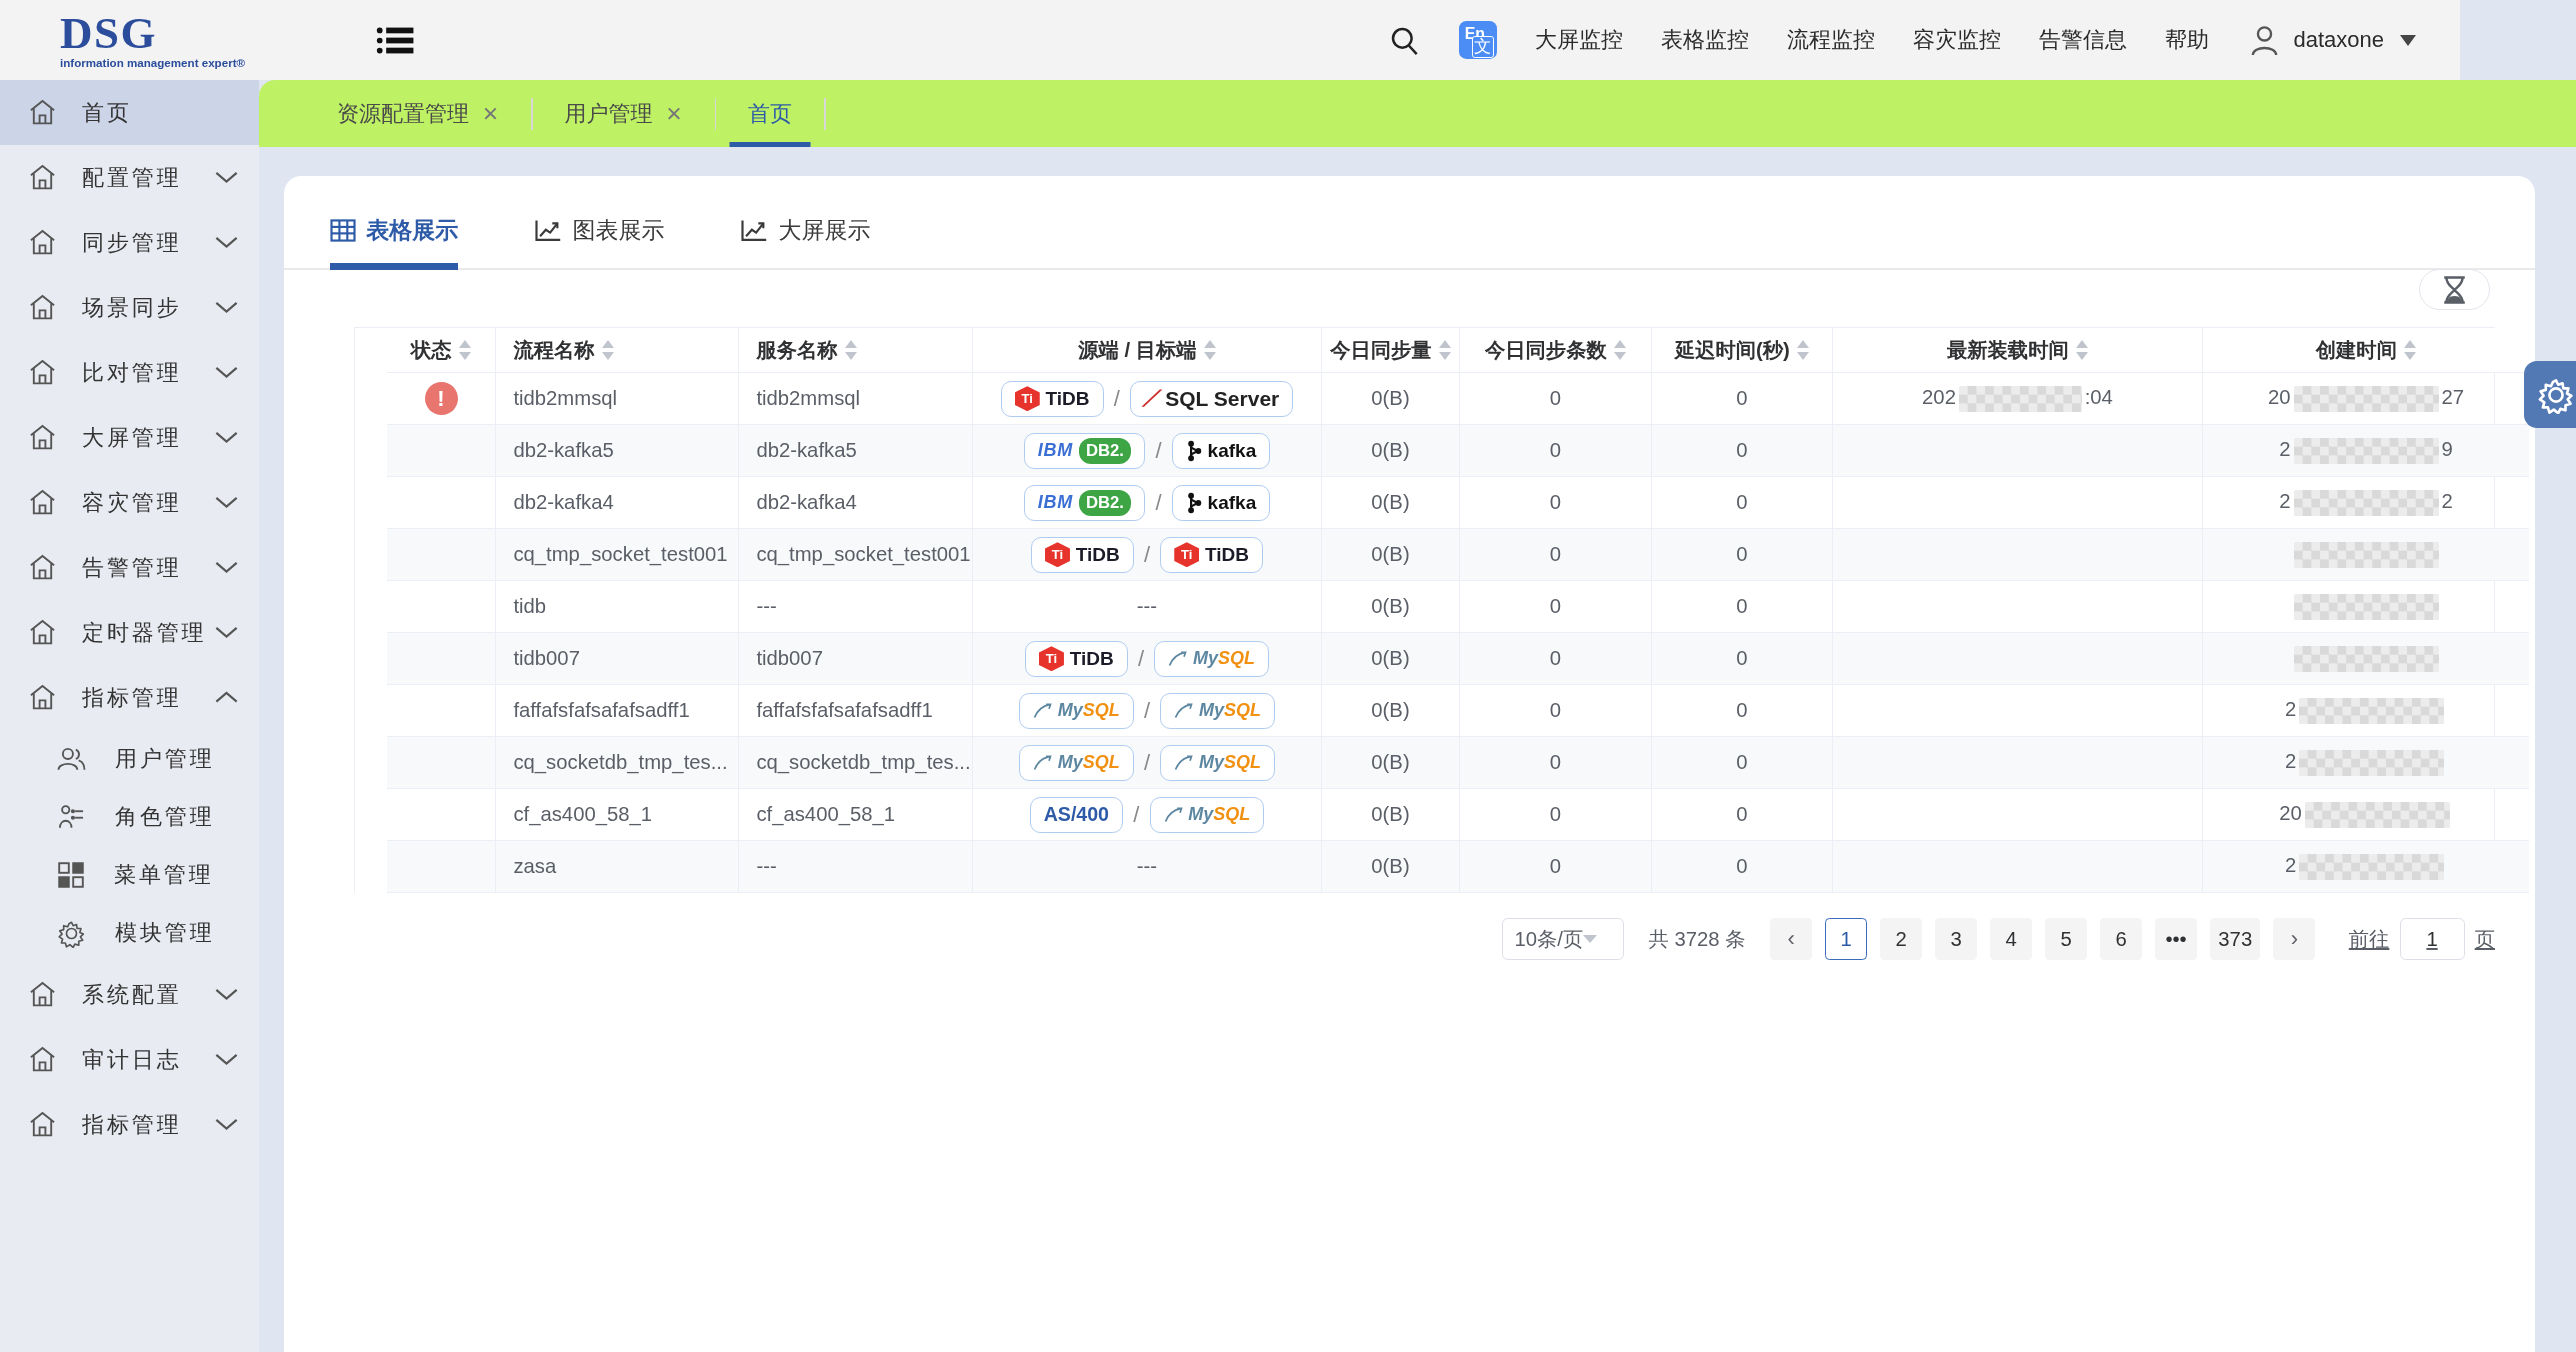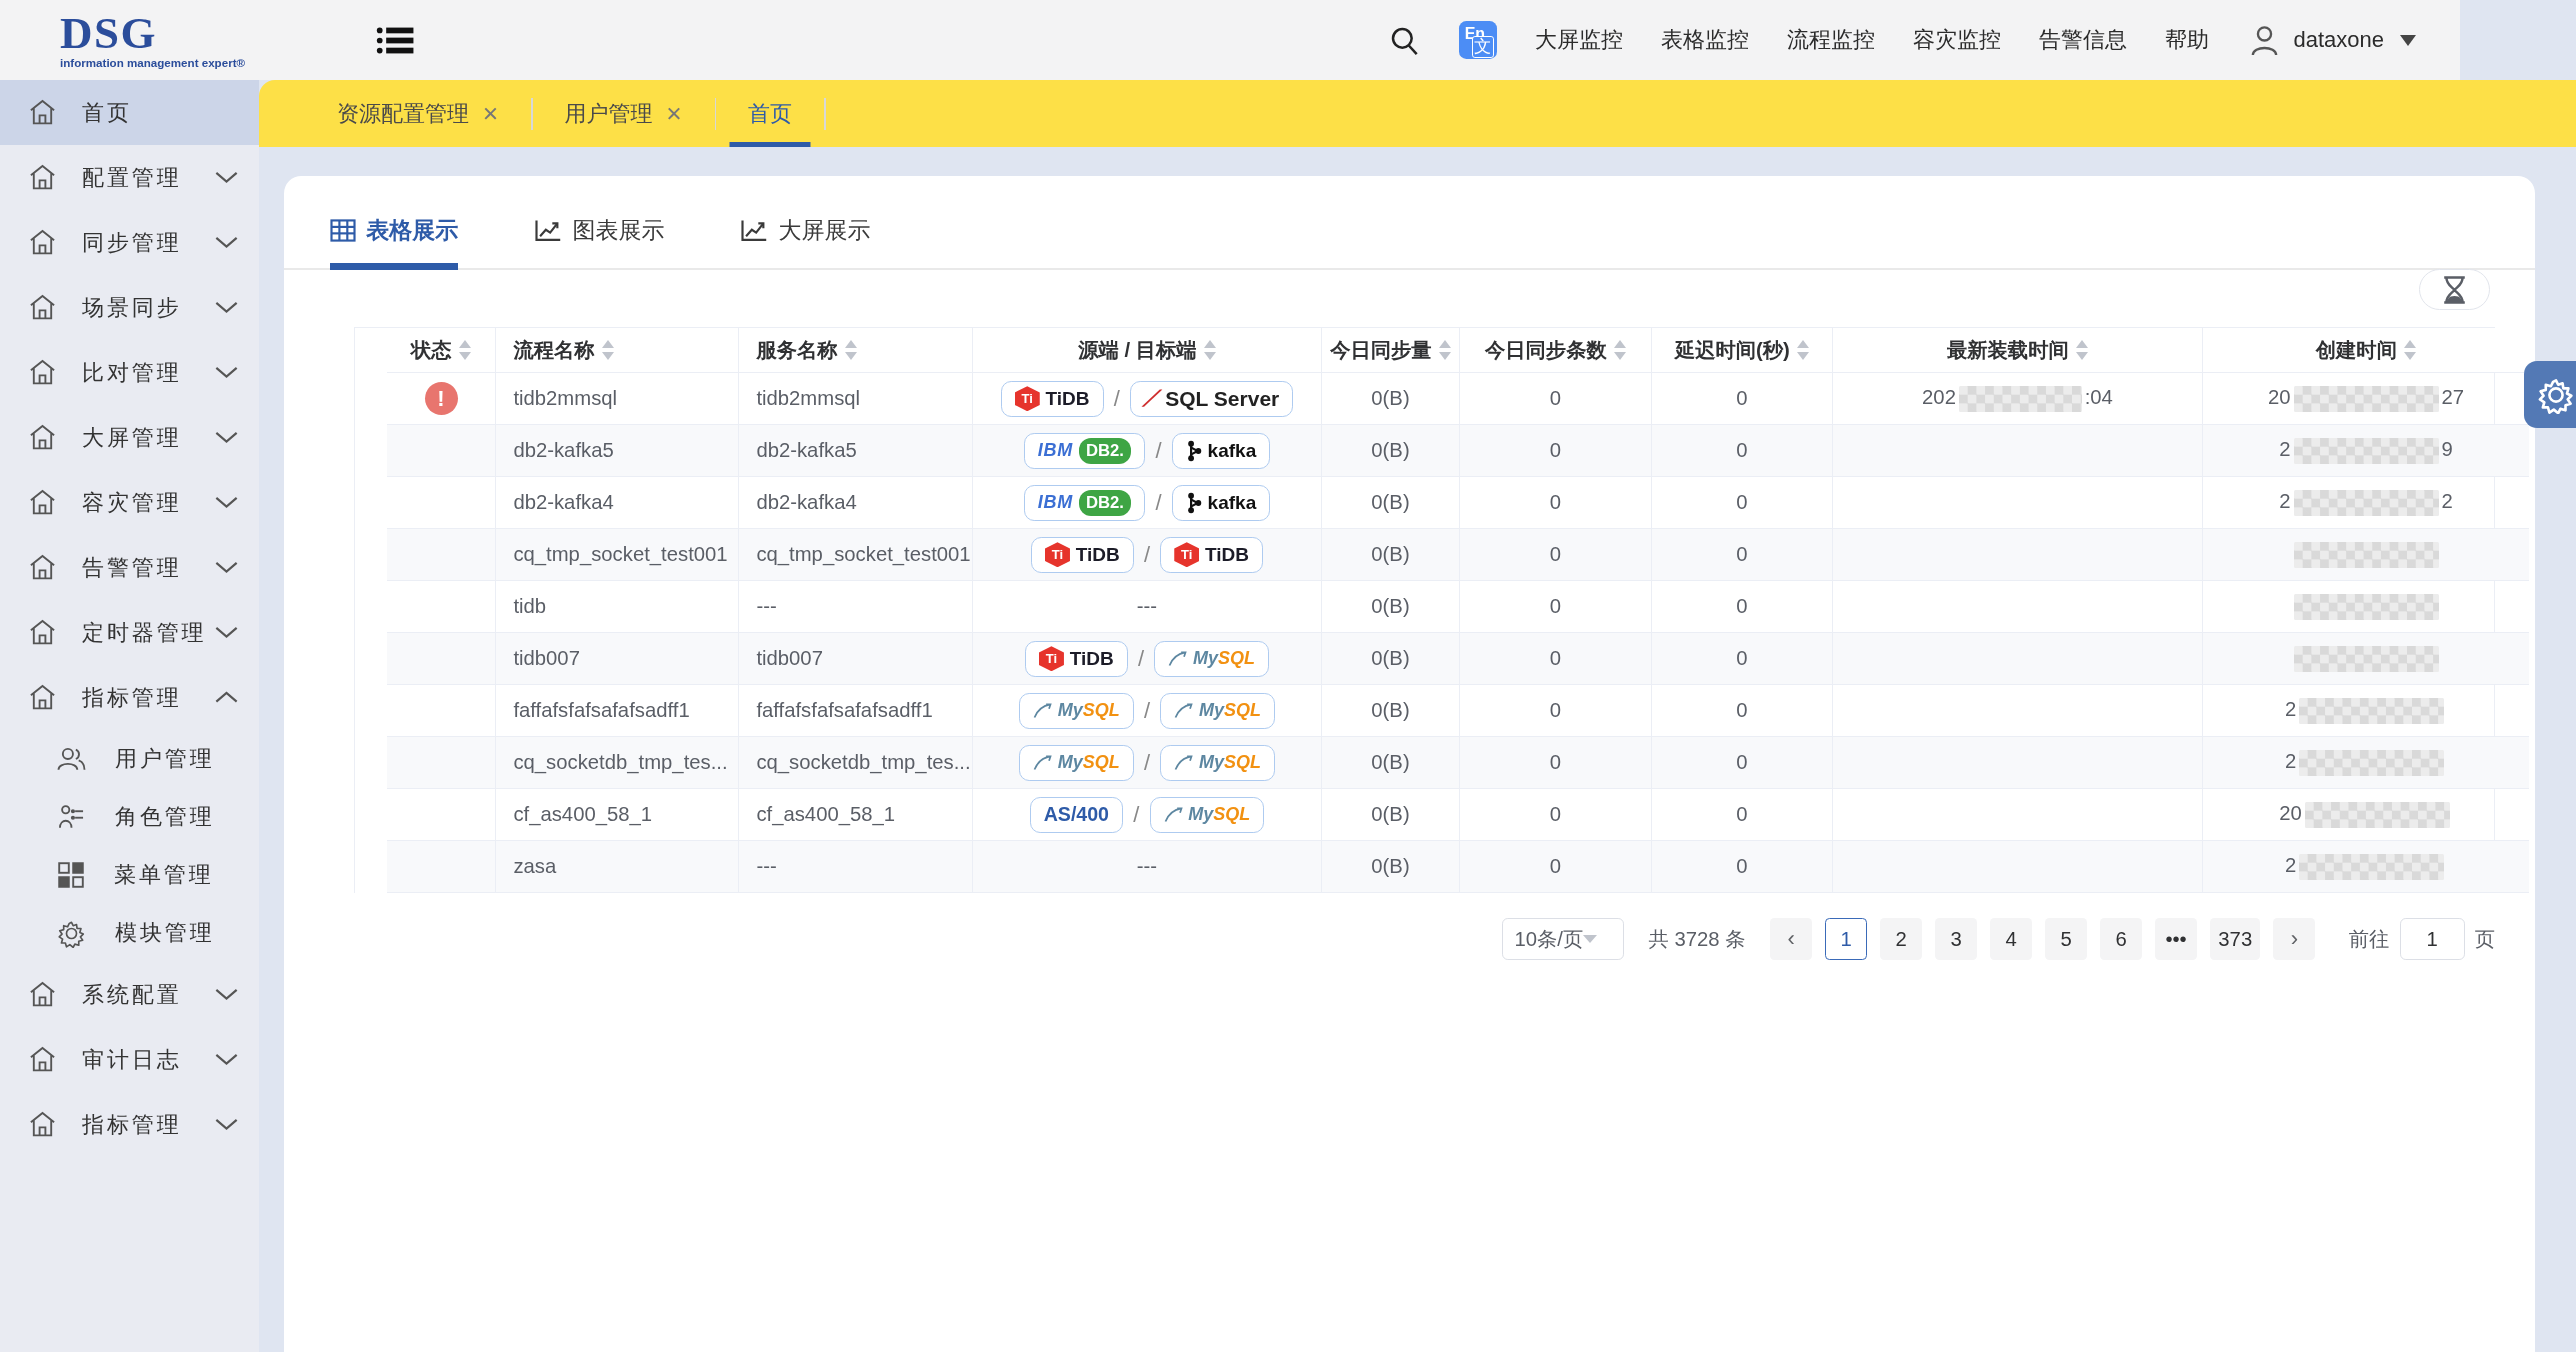--- a/index.html
+++ b/index.html
@@ -25,21 +25,21 @@
   
   .sidebar { position:absolute; top:80px; left:0; bottom:0; width:259px; background:#e9ebf2; z-index:20; }
   .side-item { height:65px; display:flex; align-items:center; padding:0 20.3px 0 28px; cursor:pointer; }
   .side-item.active { background:#ccd5e8; }
   .side-item .s-label { font-size:22px; color:#333; margin-left:25px; flex:1; letter-spacing:2.9px; white-space:nowrap; }
   .side-sub { height:58px; display:flex; align-items:center; padding-left:57px; cursor:pointer; }
   .side-sub .s-label { font-size:22px; color:#333; margin-left:29px; letter-spacing:2.9px; white-space:nowrap; }
   .chev { flex:0 0 auto; }
 
   
-  .tabbar { position:absolute; top:80px; left:259px; right:0; height:67px; background:#fde047; border-top-left-radius:16px; display:flex; align-items:stretch; padding-left:46px; z-index:10; }
+  .tabbar { position:absolute; top:80px; left:259px; right:0; height:67px; background:#bef264; border-top-left-radius:16px; display:flex; align-items:stretch; padding-left:46px; z-index:10; }
   .doc-tab { display:flex; align-items:center; gap:13px; padding:0 32px; font-size:22px; color:#4a4a4a; cursor:pointer; position:relative; }
   .doc-tab .close-x { font-size:20.3px; color:#777; cursor:pointer; }
   .doc-tab.active { color:#2e5ba8; }
   .doc-tab.active::after { content:""; position:absolute; left:50%; transform:translateX(-50%); bottom:0; width:81px; height:5.1px; background:#2e5ba8; }
   .tab-sep { width:1.5px; height:32px; background:#d8d8d8; align-self:center; }
 
   
   .main { position:absolute; top:147px; left:259px; right:0; bottom:0; background:#dfe5f1; }
   .card { position:absolute; top:29px; left:25px; width:2251px; bottom:-22px; background:#fff; border-radius:17.4px; }
 
@@ -88,21 +88,21 @@
   .as400-txt { font-size:19.6px; font-weight:bold; color:#2e5ba8; }
 
   
   .pager { margin:25px 0 0 70px; width:2141px; display:flex; align-items:center; justify-content:flex-end; gap:13px; font-size:20.3px; color:#5a5e66; }
   .page-size { width:122px; height:42px; border:1.5px solid #dcdfe6; border-radius:5.8px; background:#fff; display:flex; align-items:center; justify-content:flex-start; padding:0 11.6px; cursor:pointer; color:#5a5e66; }
   .ps-caret { width:0; height:0; border-left:7.3px solid transparent; border-right:7.3px solid transparent; border-top:8.7px solid #c0c4cc; }
   .total-txt { margin:0 11.6px; white-space:nowrap; }
   .pg-btn { min-width:42px; height:42px; padding:0 7.3px; background:#f4f4f5; border-radius:4.4px; display:flex; align-items:center; justify-content:center; font-size:20.3px; color:#303133; cursor:pointer; border:1.5px solid transparent; }
   .pg-btn.active { background:#fff; border-color:#3a6ab8; color:#2e5ba8; }
   .pg-arrow { font-size:22px; color:#606266; }
-  .goto { display:flex; align-items:center; gap:10.2px; margin-left:20.3px; white-space:nowrap; }
+  .goto { display:flex; align-items:center; gap:10.2px; margin-left:20.3px; white-space:nowrap;text-decoration:underline; }
   .goto-input { width:65px; height:42px; border:1.5px solid #dcdfe6; border-radius:5.8px; text-align:center; font-size:20.3px; color:#303133; background:#fff; }
 
   
   .gear-tab { position:absolute; right:0; top:361px; width:52px; height:67px; background:#5379b5; border-radius:13px 0 0 13px; display:flex; align-items:center; justify-content:flex-end; padding-right:1.5px; cursor:pointer; overflow:hidden; z-index:40; }
 
   svg { display:block; }
 </style>
 </head>
 <body>
 

